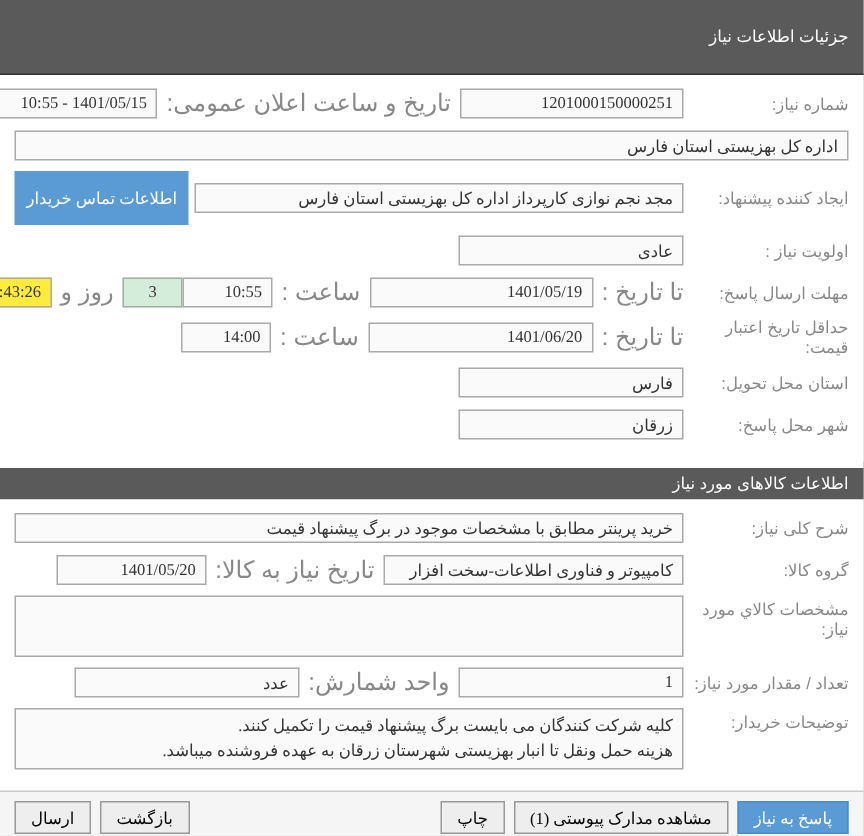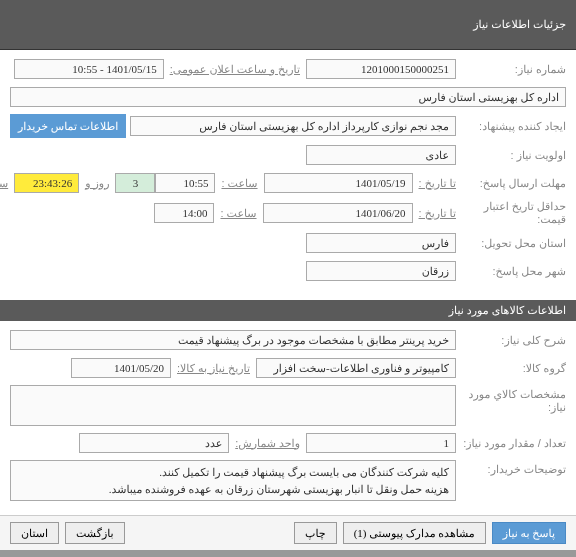--- a/index.html
+++ b/index.html
@@ -33,24 +33,23 @@
   min-height: 22px;
 }
 .label {
   width: 110px;
   color: #888;
   font-size: 11px;
   flex-shrink: 0;
 }
 .label2 {
   color: #888;
-  font-size: 11px;
+  font-size: 16px;
   padding: 0 6px;
   flex-shrink: 0;
-  text-decoration: underline;
 }
 .field {
   border: 1px solid #aaa;
   background: #fafafa;
   padding: 3px 6px;
   font-size: 11px;
   color: #333;
   font-family: Tahoma;
   height: 20px;
 }
@@ -66,21 +65,21 @@
   overflow: hidden;
 }
 .btn-info {
   background: #5b9bd5;
   color: #fff;
   border: none;
   padding: 3px 8px;
   font-size: 11px;
   font-family: Tahoma;
   cursor: pointer;
-  height: 24px;
+  height: 36px;
   margin-right: 4px;
 }
 .highlight-yellow {
   background: #ffeb3b;
 }
 .highlight-green {
   background: #d4edda;
 }
 .section-header {
   background: #5a5a5a;
@@ -215,16 +214,16 @@
     </div>
 
   </div>
 
   <div class="footer">
     <button class="btn btn-primary">پاسخ به نیاز</button>
     <button class="btn">مشاهده مدارک پیوستی (1)</button>
     <button class="btn">چاپ</button>
     <span class="spacer"></span>
     <button class="btn">بازگشت</button>
-    <button class="btn">استان</button>
+    <button class="btn">ارسال</button>
   </div>
 
 </div>
 
 </body></html>

